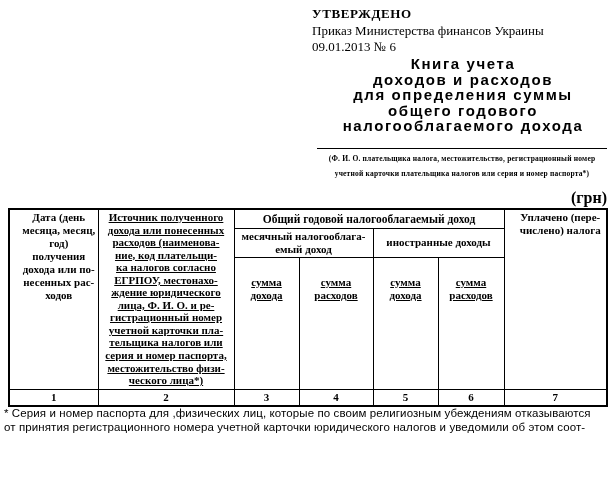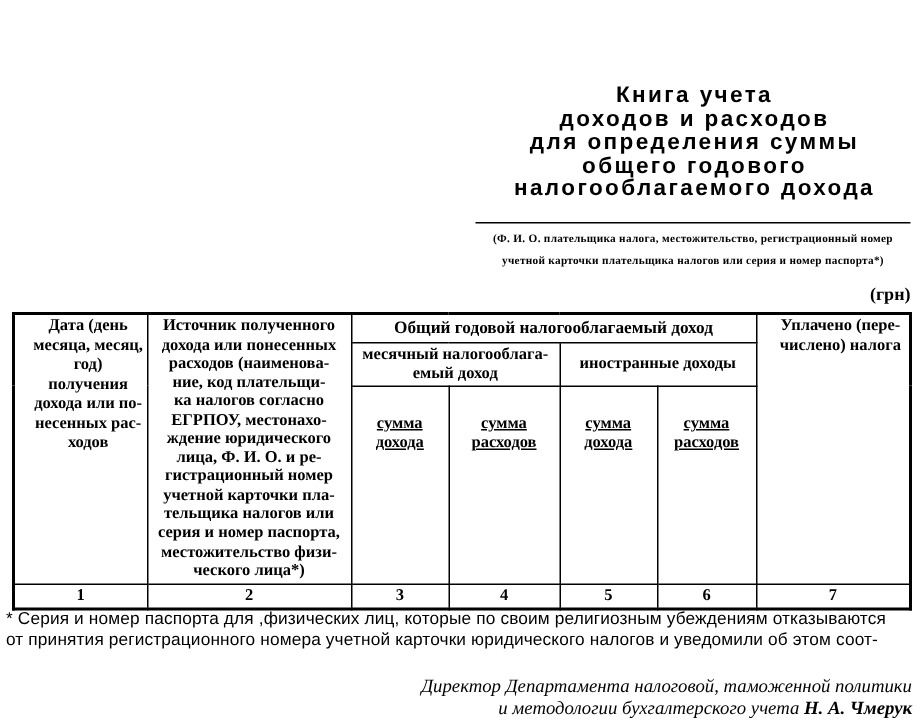--- a/index.html
+++ b/index.html
@@ -22,37 +22,37 @@
   }
 
   
   .sig-rule { position:absolute; left:317px; top:148px; width:290px; border-top:1.5px solid #000; }
   .taxpayer-caption {
     position:absolute; left:307px; top:152px; width:310px; text-align:center;
     font-size:7.5px; font-weight:bold; line-height:14.5px; letter-spacing:0.2px;
   }
 
   
-  .currency { position:absolute; right:6px; top:189px; font-size:12px; font-weight:bold; }
+  .currency { position:absolute; right:6px; top:189px; font-size:16px; font-weight:bold; }
 
   
   table.ledger {
     position:absolute; left:8px; top:208px; width:598px;
     border-collapse:collapse; table-layout:fixed; border:2px solid #000;
   }
   .ledger th, .ledger td {
     border:1px solid #000; font-weight:bold; text-align:center;
     font-size:11px; padding:1px 2px; overflow:hidden;
   }
   .ledger .r1 { height:19px; }
   .ledger .r2 { height:28px;margin-left:44px; }
   .ledger .r3 { height:132px; }
   .ledger .r4 { height:17px; }
   th.cell-tall { vertical-align:top; line-height:13px;padding-left:12px; }
-  th.cell-source { vertical-align:top; line-height:12.55px; padding-left:0; padding-right:0; }
+  th.cell-source { vertical-align:top; line-height:12.55px; padding-left:0; padding-right:0;text-decoration:underline; }
   th.cell-group { font-size:11.5px; vertical-align:middle; }
   th.cell-sub { line-height:13px; vertical-align:middle; }
   th.cell-sum { vertical-align:top; line-height:13px; padding-top:18px;text-decoration:underline; }
   td.cell-num { vertical-align:middle; }
 
   
   .footnote {
     position:absolute; left:4px; top:407px; width:606px;
     font-family:"Liberation Sans", sans-serif; font-size:11.5px; line-height:13.6px;
     letter-spacing:0.1px;
@@ -64,20 +64,25 @@
     position:absolute; right:5px; top:450px; width:500px; text-align:right;
     font-style:italic; font-size:12.5px; line-height:14.8px;
   }
   .signature-name { font-weight:bold; }
 </style>
 </head>
 <body>
 
 <div class="page">
 
+  <div class="approval">
+    <div class="approval-status">УТВЕРЖДЕНО</div>
+    <div>Приказ Министерства финансов Украины</div>
+    <div>09.01.2013 № 6</div>
+  </div>
 
   <div class="doc-title">
     <div>Книга учета</div>
     <div>доходов и расходов</div>
     <div>для определения суммы</div>
     <div>общего годового</div>
     <div>налогооблагаемого дохода</div>
   </div>
 
   <div class="sig-rule"></div>
@@ -149,18 +154,14 @@
         <td class="cell-num">7</td>
       </tr>
     </tbody>
   </table>
 
   <div class="footnote">
     <div>* Серия и номер паспорта для ,физических лиц, которые по своим религиозным убеждениям отказываются</div>
     <div>от принятия регистрационного номера учетной карточки юридического налогов и уведомили об этом соот-</div>
   </div>
 
-  <div class="signature">
-    <div>Директор Департамента налоговой, таможенной политики</div>
-    <div><span>и методологии бухгалтерского учета </span><span class="signature-name">Н. А. Чмерук</span></div>
-  </div>
 
 </div>
 
 </body></html>

